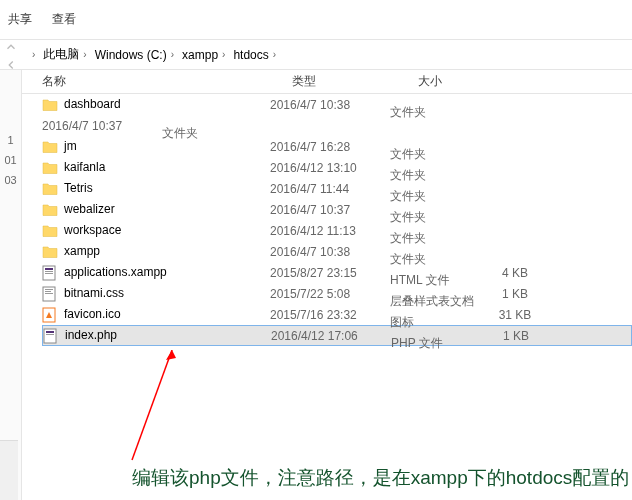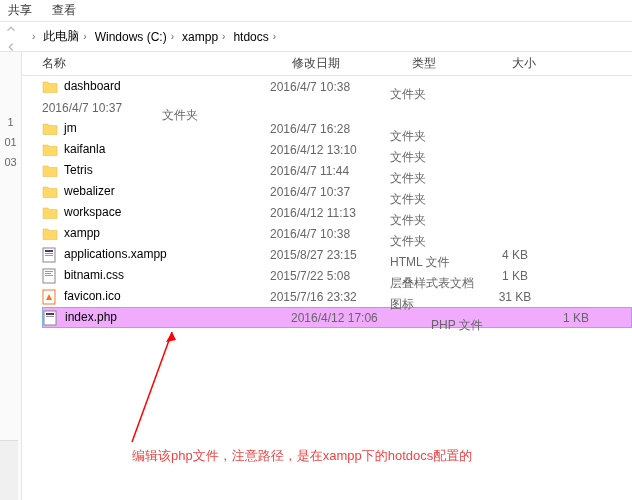--- a/index.html
+++ b/index.html
@@ -1,44 +1,44 @@
 <!DOCTYPE html>
 <html><head>
 <meta charset="utf-8">
 <style>
 * { margin: 0; padding: 0; box-sizing: border-box; }
 body { font-family: "Microsoft YaHei", "Segoe UI", sans-serif; font-size: 12px; background: #fff; color: #000; width: 632px; height: 500px; overflow: hidden; }
-.toolbar { height: 22px; padding: 2px 8px; display: flex; gap: 20px; border-bottom: 1px solid #e5e5e5; align-items: center; }
+.toolbar { height: 40px; padding: 2px 8px; display: flex; gap: 20px; border-bottom: 1px solid #e5e5e5; align-items: center; }
 .toolbar span { color: #333; }
 .breadcrumb-bar { height: 30px; border-bottom: 1px solid #e5e5e5; display: flex; align-items: center; padding-left: 4px; }
 .nav-left { width: 18px; display: flex; flex-direction: column; gap: 4px; padding-top: 2px; }
 .nav-arrow { width: 14px; height: 14px; color: #ccc; }
 .crumb-item { display: flex; align-items: center; padding: 0 2px; }
 .crumb-item .chev { margin: 0 4px; color: #666; font-size: 10px; }
 .main { display: flex; height: calc(100% - 52px); }
 .sidebar { width: 22px; border-right: 1px solid #e5e5e5; background: #fafafa; padding-top: 60px; font-size: 11px; color: #666; }
 .sidebar div { padding: 4px 2px; text-align: center; }
 .content { flex: 1; position: relative; }
 .headers { display: flex; border-bottom: 1px solid #e5e5e5; height: 24px; align-items: center; padding-left: 20px; }
 .col-name { width: 250px; }
 .col-date { width: 120px; }
 .col-type { width: 100px; }
-.col-size { width: 60px; padding-right: 10px; }
+.col-size { width: 60px; text-align: right; padding-right: 10px; }
 .hdr { color: #404040; }
 .file-list { padding-left: 20px; }
 .row { display: flex; height: 21px; align-items: center; }
-.row.selected { border: 1px solid #7eb4ea; background: #f0abfc; gap: 20px; }
+.row.selected { border: 1px solid #7eb4ea; background: #e5e5e5; }
 .row .icon { width: 18px; height: 16px; margin-right: 4px; display: inline-flex; align-items: center; }
 .row .name { width: 228px; display: flex; align-items: flex-start; }
 .row .date { width: 120px; color: #666; }
 .row .type { width: 100px; color: #666; margin-top: 16px; }
 .row .size { width: 60px; text-align: center; color: #666; padding-right: 10px; }
 .folder-icon svg { width: 16px; height: 14px; }
 .file-icon svg { width: 14px; height: 16px; }
-.annotation { position: absolute; color: #ef4444; font-size: 13px; }
+.annotation { position: absolute; color: #14532d; font-size: 19px; }
 .arrow-line { position: absolute; }
 .scroll-hint { position: absolute; left: 0; bottom: 0; width: 18px; height: 60px; background: #f0f0f0; border-top: 1px solid #ddd; }
 </style>
 </head>
 <body>
 
 <div class="toolbar">
   <span>共享</span>
   <span>查看</span>
 </div>
@@ -79,21 +79,20 @@
 <div class="main">
   <div class="sidebar">
     <div>1</div>
     <div>01</div>
     <div>03</div>
     <div class="scroll-hint"></div>
   </div>
   <div class="content">
     <div class="headers">
       <div class="hdr col-name">名称</div>
-      <div class="hdr col-date">修改日期</div>
       <div class="hdr col-type">类型</div>
       <div class="hdr col-size">大小</div>
     </div>
     <div class="file-list" id="file-list">
         <div class="row">
           <div class="name">
             <span class="icon folder-icon">
               <svg viewBox="0 0 16 14">
                 <path d="M1 2h5l1 1.5h8v9H1z" fill="#ffd868" stroke="#e0b940" stroke-width="0.5"></path>
               </svg>

